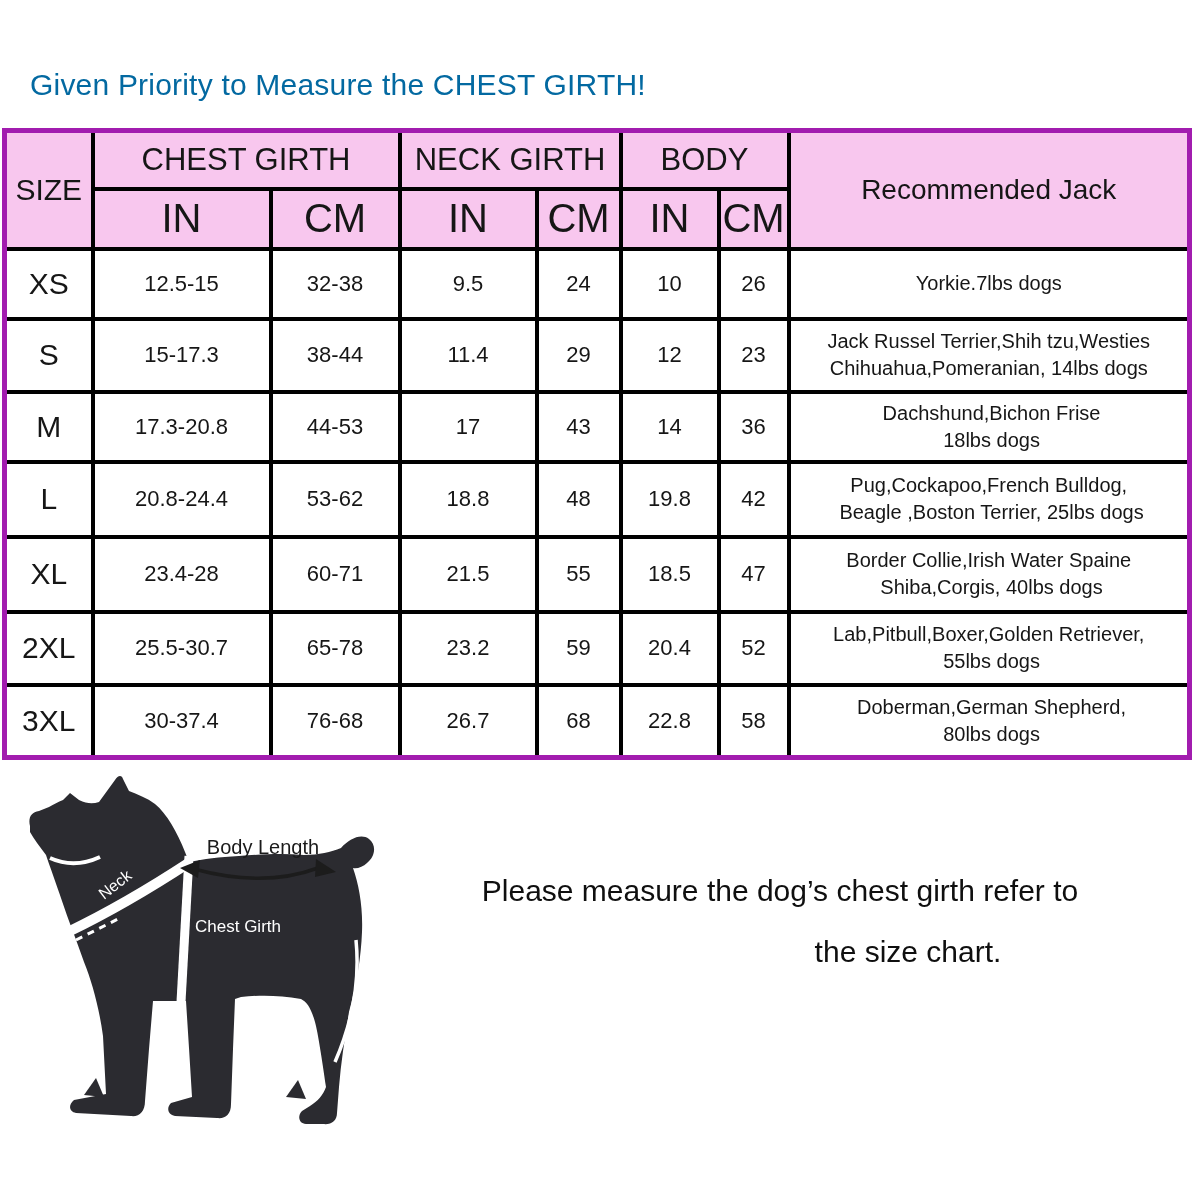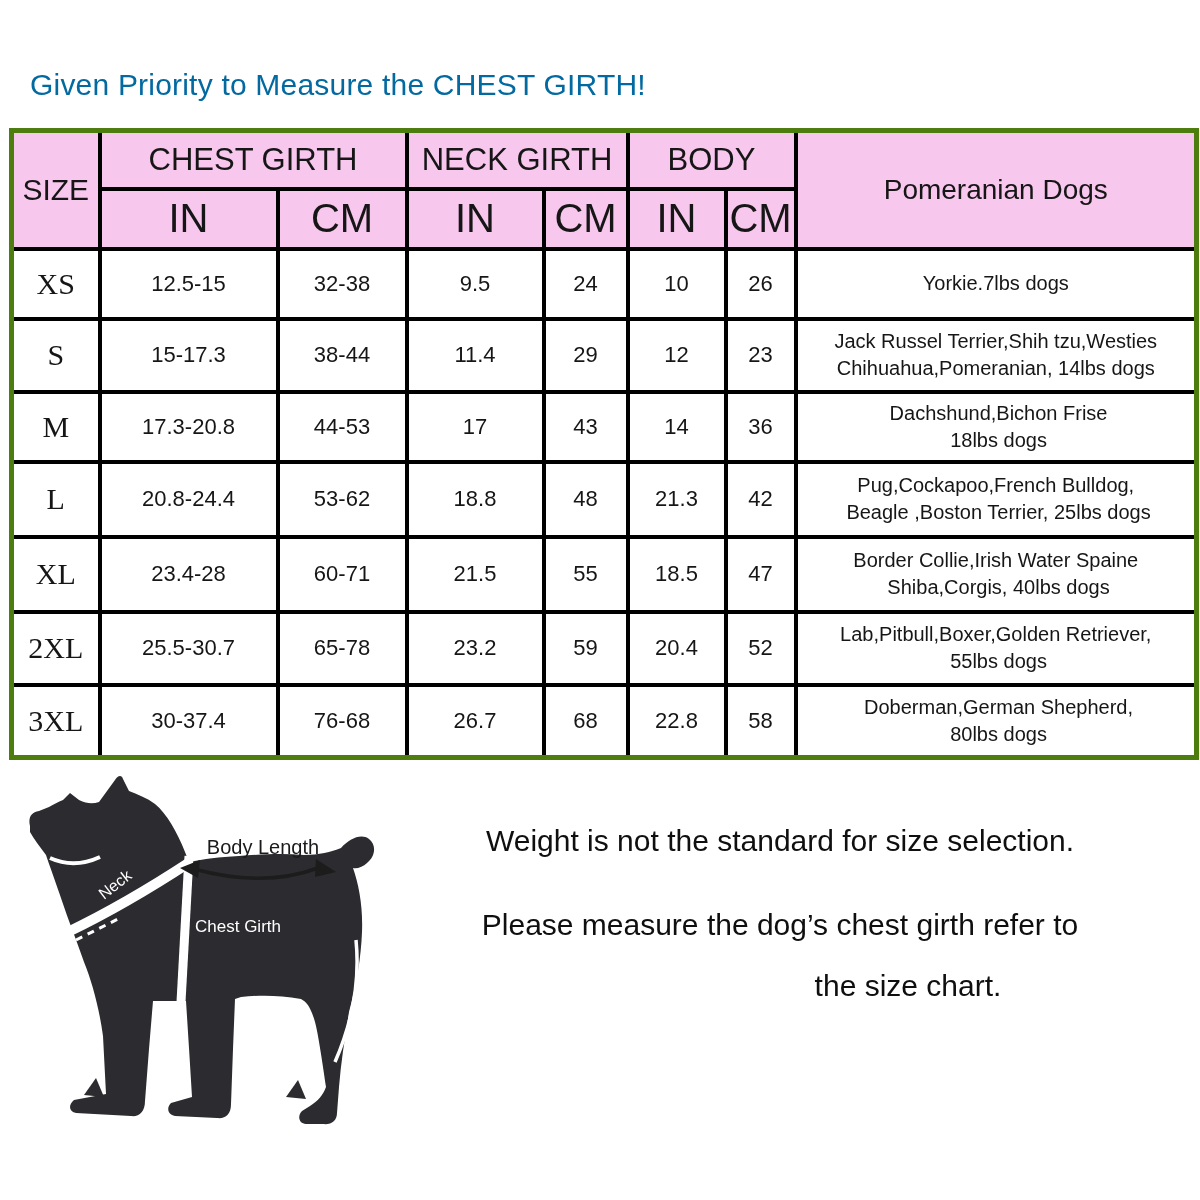--- a/index.html
+++ b/index.html
@@ -5,34 +5,34 @@
   html,body{margin:0;padding:0;}
   body{
     width:1200px;height:1200px;position:relative;background:#ffffff;
     font-family:"Liberation Sans", sans-serif;color:#111;overflow:hidden;
   }
   .headline{
     position:absolute;left:30px;top:68px;font-size:30px;letter-spacing:.2px;
     color:#0369a1;white-space:nowrap;
   }
   table.size-chart{
-    position:absolute;left:9px;top:128px;width:1185px;
+    position:absolute;left:2px;top:128px;width:1185px;
     border-collapse:collapse;table-layout:fixed;
-    border:5px solid #4d7c0f;
+    border:5px solid #a21caf;
   }
   table.size-chart th, table.size-chart td{
     border:4px solid #000;padding:0;font-weight:400;text-align:center;
     vertical-align:middle;color:#161616;overflow:hidden;
   }
   th.hdr{background:#f8c7ee;font-size:31px;}
   th.hdr-size{font-size:30px;}
   th.hdr-unit{font-size:40px;}
   th.hdr-rec{font-size:28px;}
   td.num{font-size:22px;}
-  td.size-lbl{font-size:30px;font-family:Liberation Serif, serif;}
+  td.size-lbl{font-size:30px;}
   td.dogs{
     text-align:left;font-size:20px;padding:4px 4px 4px 9px;line-height:27px;
     vertical-align:middle;
   }
   td.dogs span{display:block;white-space:pre-wrap;}
   tr.h58{height:58px;} tr.h60{height:60px;} tr.h70{height:70px;}
   tr.h73{height:73px;} tr.h75{height:75px;}
   .dog-figure{position:absolute;left:18px;top:768px;width:362px;height:372px;}
   .notes{
     position:absolute;left:395px;top:824px;width:770px;
@@ -56,21 +56,21 @@
       <col style="width:98px">
     <col style="width:70px">
       <col style="width:401px">
   </colgroup>
   <tbody>
       <tr class="h58">
     <th class="hdr hdr-size" rowspan="2">SIZE</th>
     <th class="hdr" colspan="2">CHEST GIRTH</th>
     <th class="hdr" colspan="2">NECK GIRTH</th>
     <th class="hdr" colspan="2">BODY</th>
-    <th class="hdr hdr-rec" rowspan="2">Pomeranian Dogs</th>
+    <th class="hdr hdr-rec" rowspan="2">Recommended Jack</th>
   </tr>
   <tr class="h60">
     <th class="hdr hdr-unit">IN</th>
     <th class="hdr hdr-unit">CM</th>
     <th class="hdr hdr-unit">IN</th>
     <th class="hdr hdr-unit">CM</th>
     <th class="hdr hdr-unit">IN</th>
     <th class="hdr hdr-unit">CM</th>
   </tr>
   <tr class="h70">
@@ -111,21 +111,21 @@
           <span> Dachshund,Bichon Frise</span>
           <span> 18lbs dogs</span>
         </td>
   </tr>
   <tr class="h75">
     <td class="size-lbl">L</td>
     <td class="num">20.8-24.4</td>
     <td class="num">53-62</td>
     <td class="num">18.8</td>
     <td class="num">48</td>
-    <td class="num">21.3</td>
+    <td class="num">19.8</td>
     <td class="num">42</td>
     <td class="dogs">
           <span>Pug,Cockapoo,French Bulldog,</span>
           <span> Beagle ,Boston Terrier, 25lbs dogs</span>
         </td>
   </tr>
   <tr class="h75">
     <td class="size-lbl">XL</td>
     <td class="num">23.4-28</td>
     <td class="num">60-71</td>
@@ -217,16 +217,15 @@
   <path fill="none" stroke="#1c1c1c" stroke-width="3.5" d="M 176,101 Q 246,120 300,100"></path>
   <path fill="#1c1c1c" d="M 162,100 L 182,92 L 180,110 Z"></path>
   <path fill="#1c1c1c" d="M 318,104 L 298,91 L 297,109 Z"></path>
 
   <text x="245" y="86" text-anchor="middle" font-size="20" fill="#1a1a1a">Body Length</text>
   <text transform="translate(86,132) rotate(-38)" font-size="16" fill="#ffffff">Neck</text>
   <text x="177" y="164" font-size="17" fill="#ffffff">Chest Girth</text>
 </svg>
 
 <div class="notes">
-  <div class="line1">Weight is not the standard for size selection.</div>
   <div class="line2">Please measure the dog’s chest girth refer to</div>
   <div class="line3">the size chart.</div>
 </div>
 
 </body></html>

